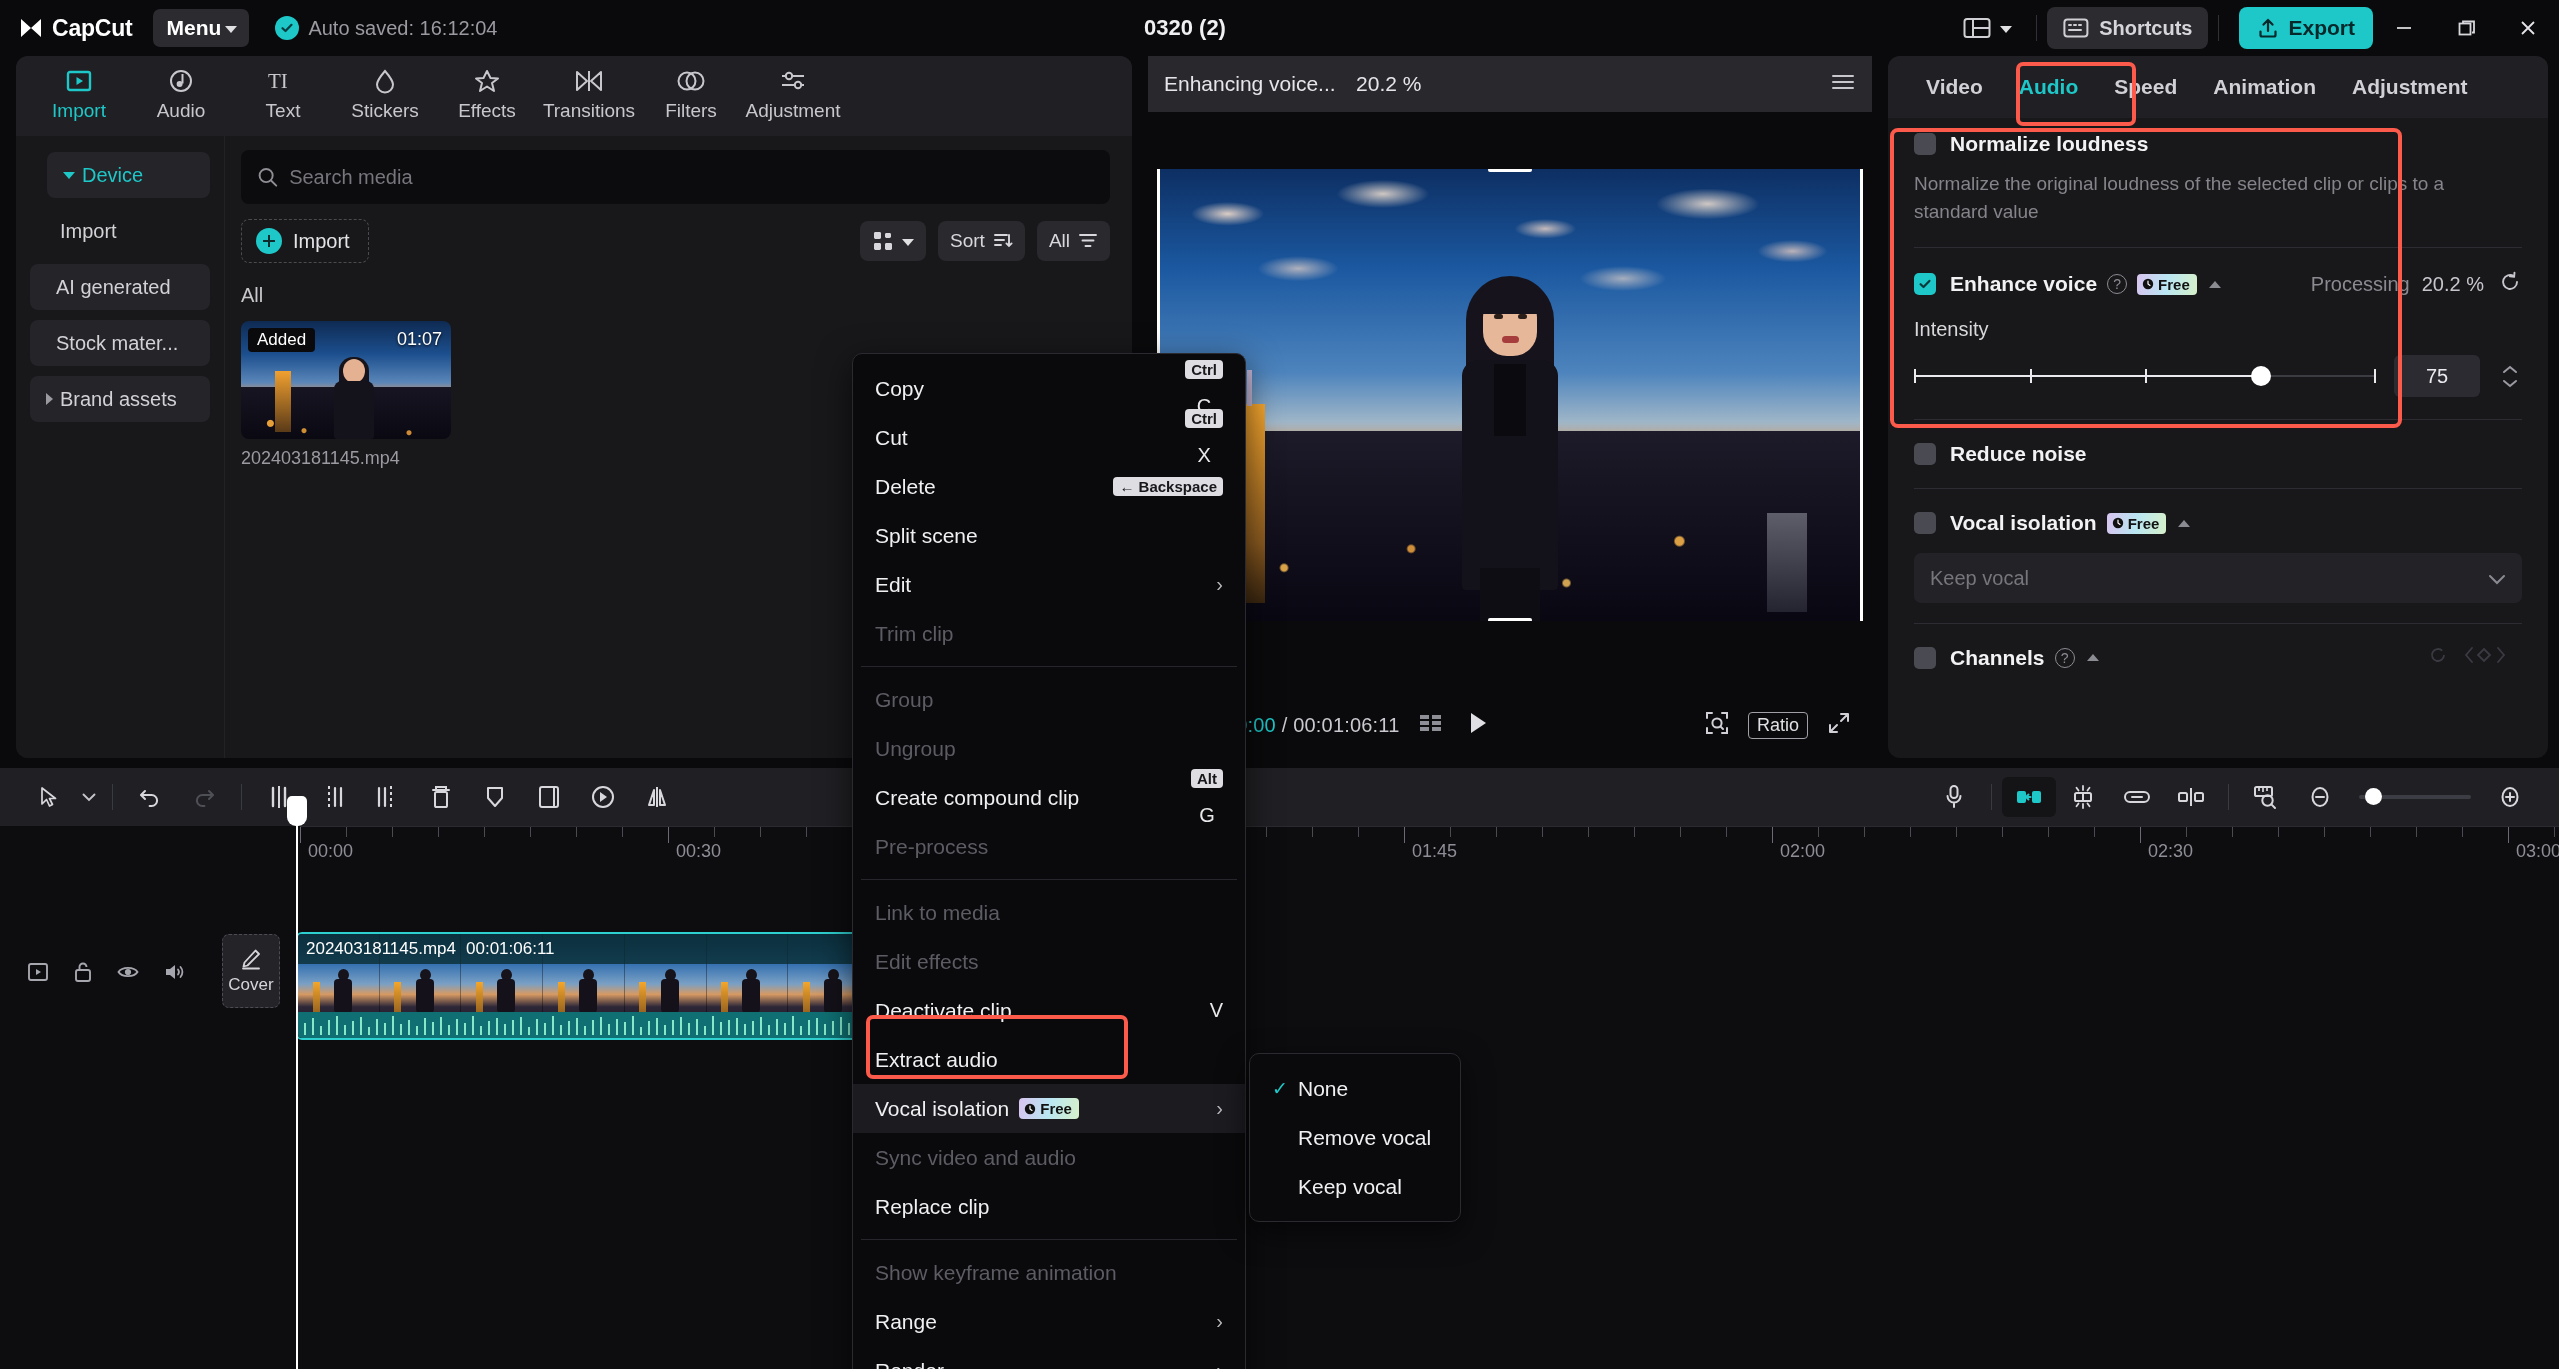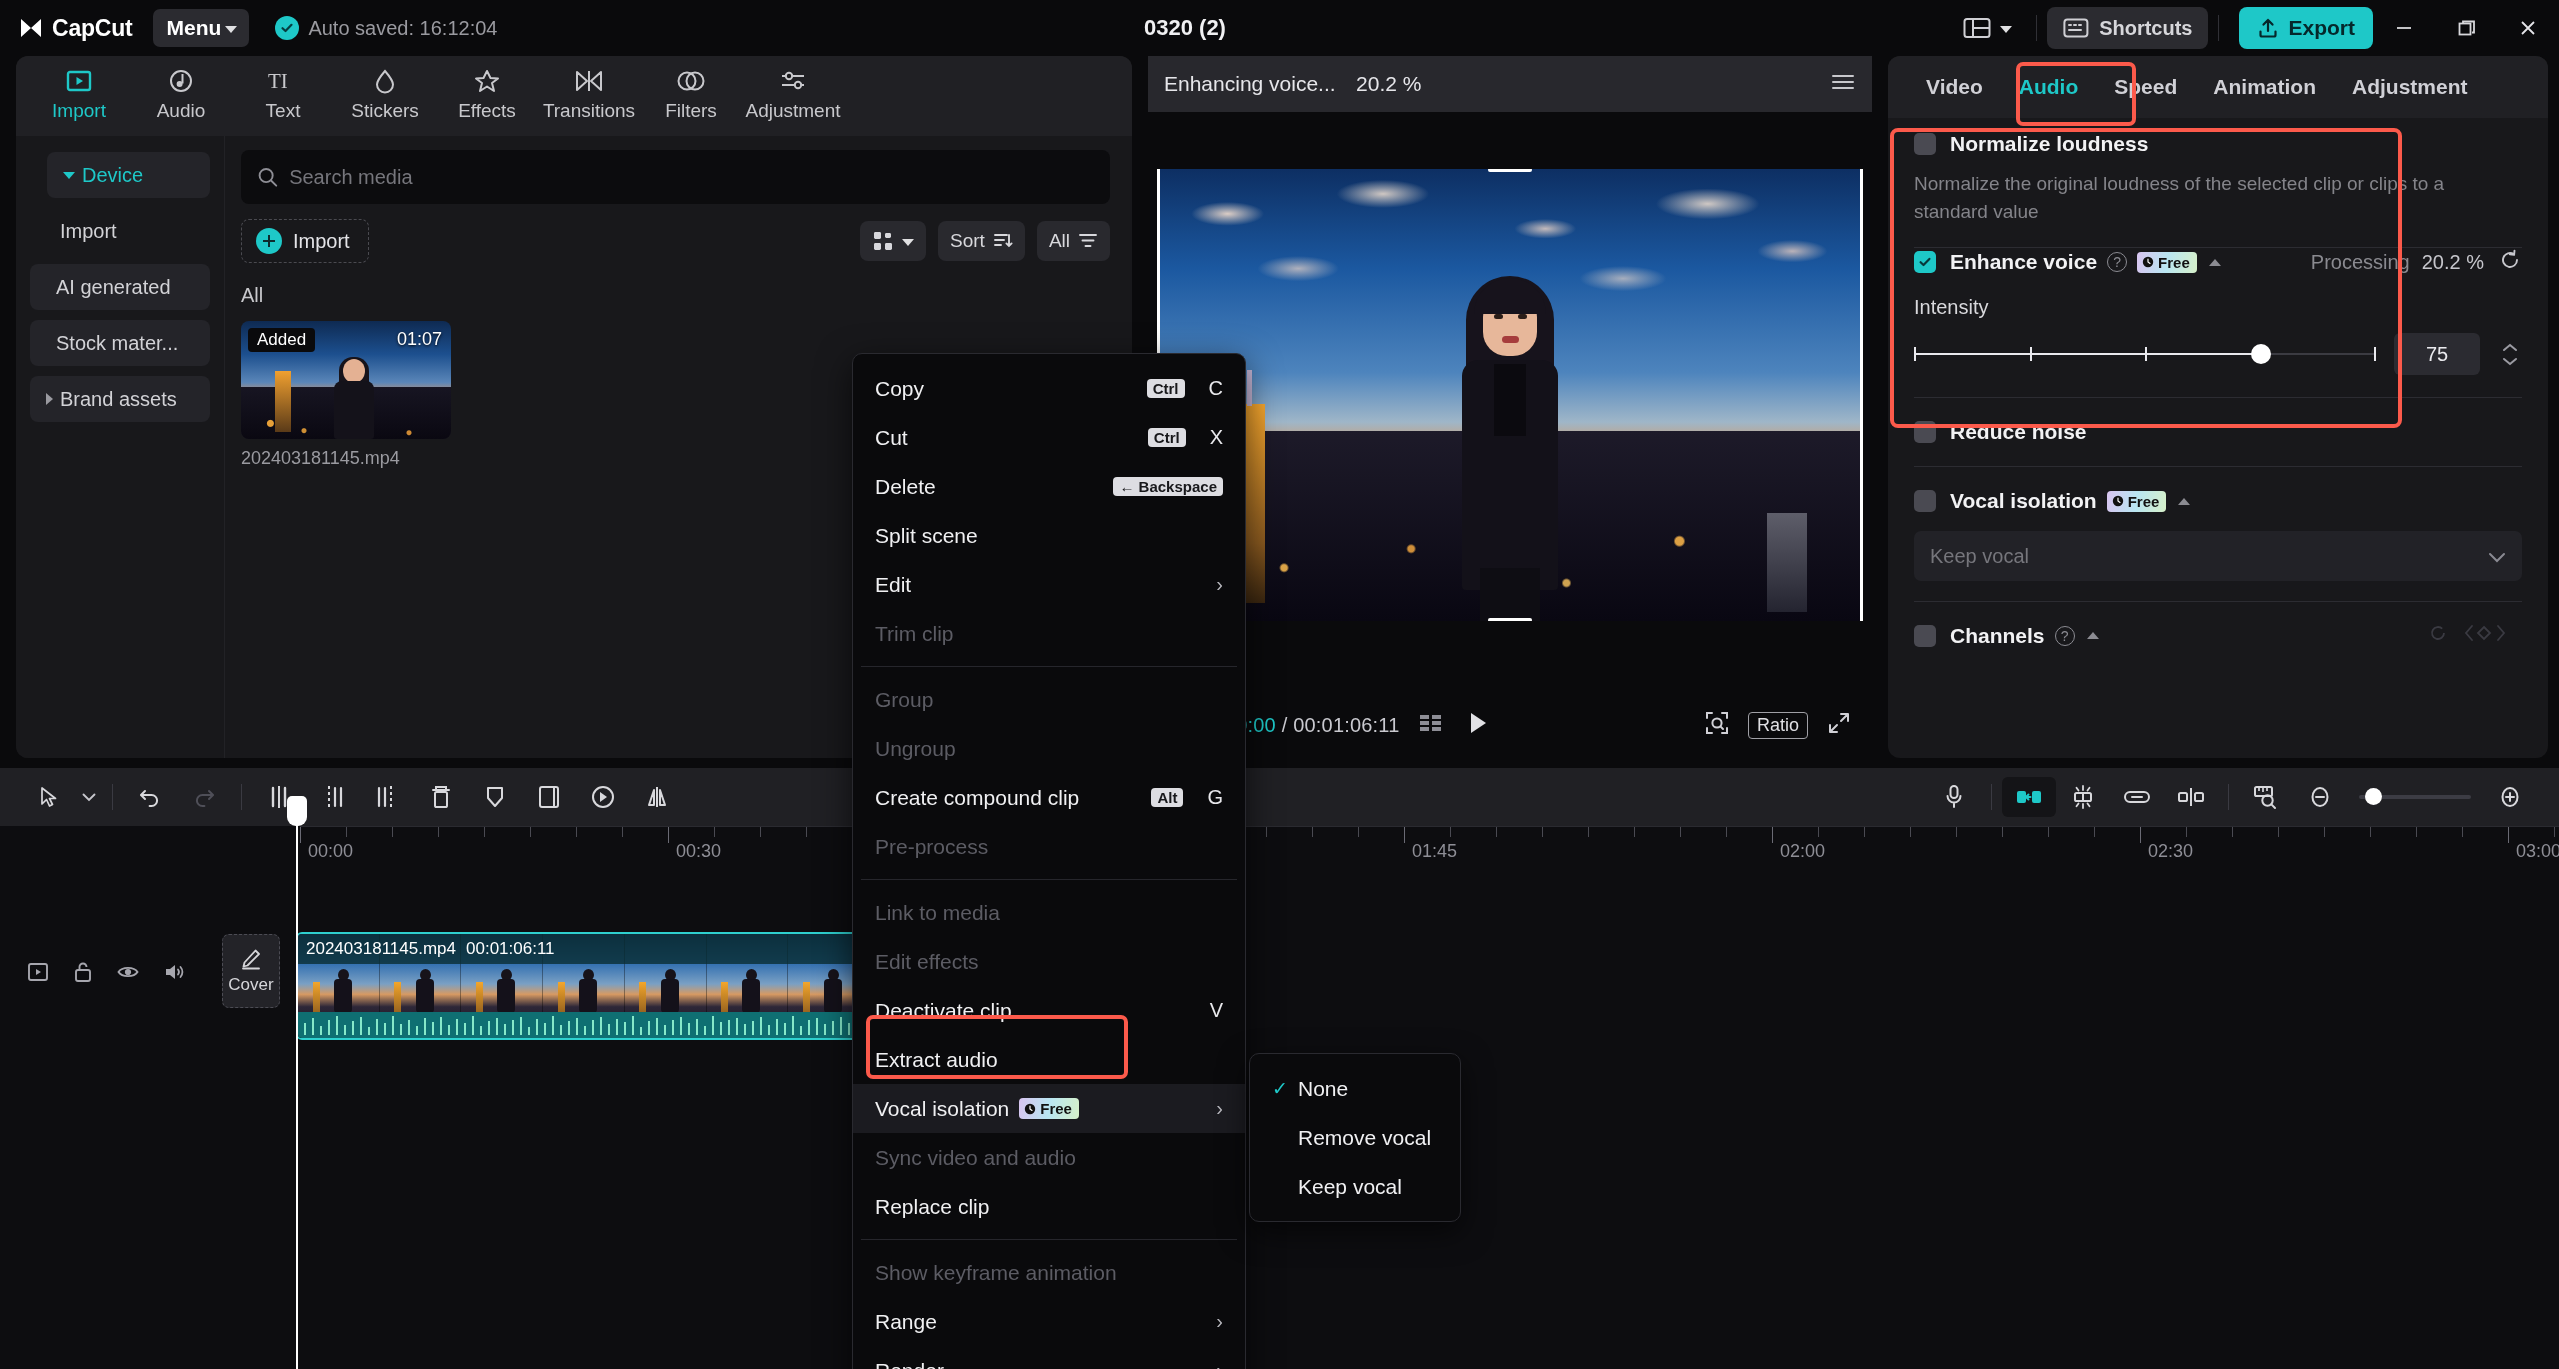--- a/index.html
+++ b/index.html
@@ -264,21 +264,21 @@
 
   
   .ctx {
     position: absolute; left: 852px; top: 353px; width: 394px;
     background: #0a0a0c; border: 1px solid #2a2a30; border-radius: 10px; padding: 10px 0 12px 0; z-index: 50;
     box-shadow: 0 10px 34px rgba(0,0,0,.62);
   }
   .ctx-item { height: 49px; display: flex; align-items: center; padding: 0 22px; font-size: 21px; color: #f0f0f2; cursor: pointer; }
   .ctx-item.disabled { color: #5c5c64; cursor: default; }
   .ctx-item.hover { background: #1b1b20; }
-  .ctx-item .sc { margin-left: auto; display: flex; align-items: center; gap: 24px; }
+  .ctx-item .sc { margin-left: auto; display: flex; align-items: center; gap: 16px; flex-direction: column; }
   .key { background: #dddde2; color: #18181b; border-radius: 4px; font-size: 15px; font-weight: 700; padding: 1px 6px; }
   .key-plain { font-size: 20px; color: #e8e8ec; }
   .ctx-arrow { margin-left: auto; color: #b8b8be; font-size: 20px; }
   .ctx-div { height: 1px; background: #26262c; margin: 8px 8px; }
   .hl-ctx { position: absolute; left: 866px; top: 1015px; width: 262px; height: 64px; border: 4px solid #fc5a4b; border-radius: 7px; pointer-events: none; z-index: 60; }
 
   .submenu {
     position: absolute; left: 1249px; top: 1053px; width: 212px;
     background: #0a0a0c; border: 1px solid #2a2a30; border-radius: 10px; padding: 10px 0; z-index: 55;
     box-shadow: 0 10px 30px rgba(0,0,0,.6);
@@ -603,21 +603,21 @@
 
     <div class="attr-body">
 
       <div class="row">
         <span class="cbox"></span>
         <span class="r-title">Normalize loudness</span>
       </div>
       <div class="r-desc">Normalize the original loudness of the selected clip or clips to a standard value</div>
       <div class="divider"></div>
 
-      <div class="row" style="">
+      <div class="row" style="margin-top:22px">
         <span class="cbox on">
           <svg width="14" height="14" viewBox="0 0 14 14">
               <path d="M2.6 7.2 L5.5 10 L11.4 3.9" stroke="#07383a" stroke-width="2.2" fill="none" stroke-linecap="round" stroke-linejoin="round"></path>
             </svg>
         </span>
         <span class="r-title">Enhance voice</span>
         <span class="qmark">?</span>
         <span class="free-badge">
           <svg width="12" height="12" viewBox="0 0 12 12">
               <circle cx="6" cy="6" r="5.2" fill="#111"></circle>

